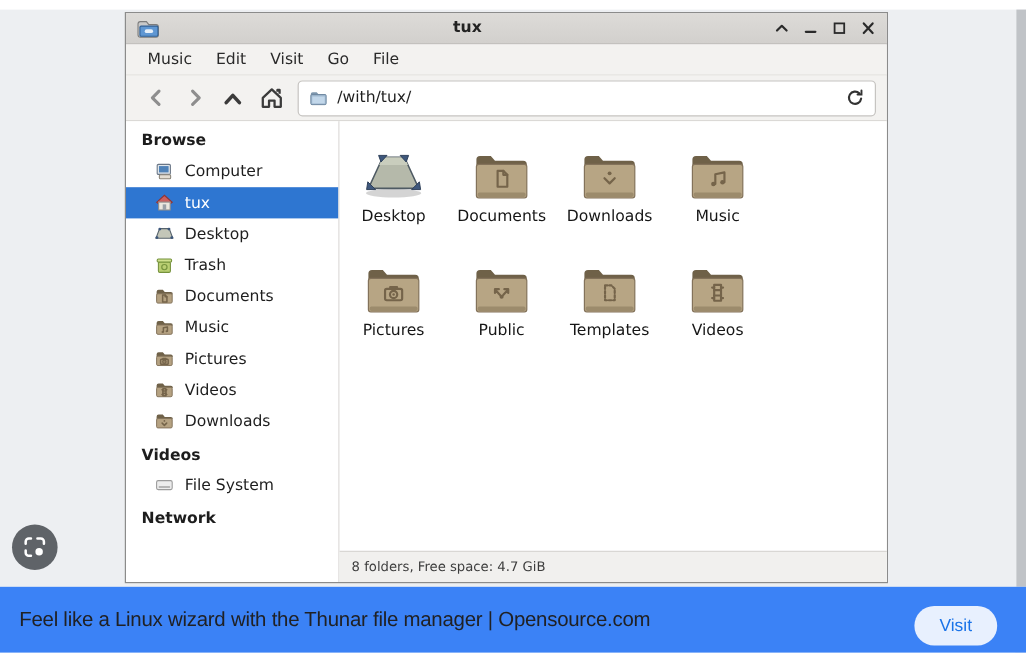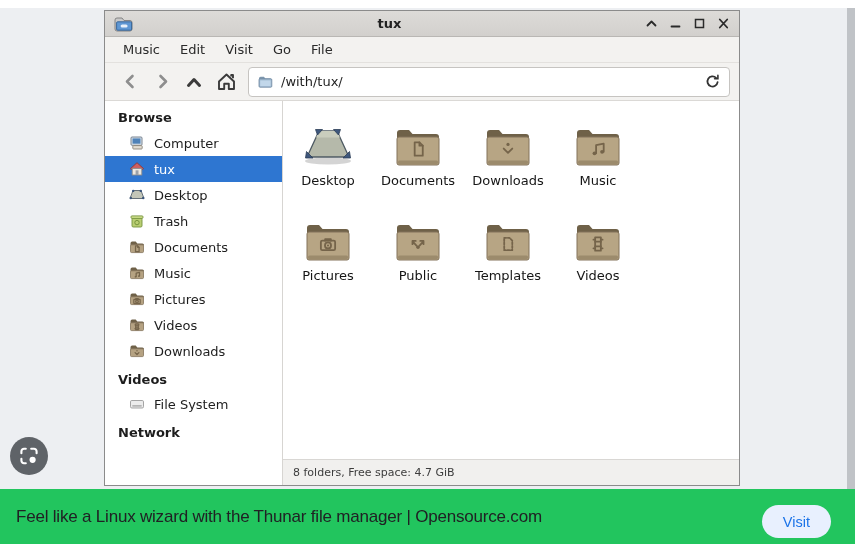--- a/index.html
+++ b/index.html
@@ -47,21 +47,21 @@
   .file-item { display:flex; flex-direction:column; align-items:center; }
   .file-icon { height:52px; display:flex; align-items:flex-end; justify-content:center; }
   .file-label { font-size:13px; color:#161616; margin-top:3px; }
 
   .statusbar { height:26px; flex:0 0 26px; background:#f1f0ee; border-top:1px solid #d9d7d4;
                display:flex; align-items:center; padding-left:10px; font-size:11px; color:#3d3d3d; }
 
   
   .lens-btn { position:absolute; left:10px; top:437px; width:38px; height:38px; border-radius:50%;
               background:#5f6368; display:flex; align-items:center; justify-content:center; }
-  .caption-bar { position:absolute; left:0; top:489px; width:855px; height:55px; background:#22c55e;
+  .caption-bar { position:absolute; left:0; top:489px; width:855px; height:55px; background:#3b82f6;
                  display:flex; align-items:center; font-family:"Liberation Sans", sans-serif; }
   .caption-text { margin-left:16px; font-size:17px; color:#202124; letter-spacing:-0.2px; }
   .visit-btn { position:absolute; right:24px; top:505px; height:33px; padding:0 21px; border:none;
                border-radius:17px; background:#e8f0fe; color:#1a73e8; font-size:14.5px;
                font-family:"Liberation Sans", sans-serif; display:flex; align-items:center; }
 
   svg { display:block; }
   svg .f { fill:currentColor; stroke:none; }
 </style>
 </head>

